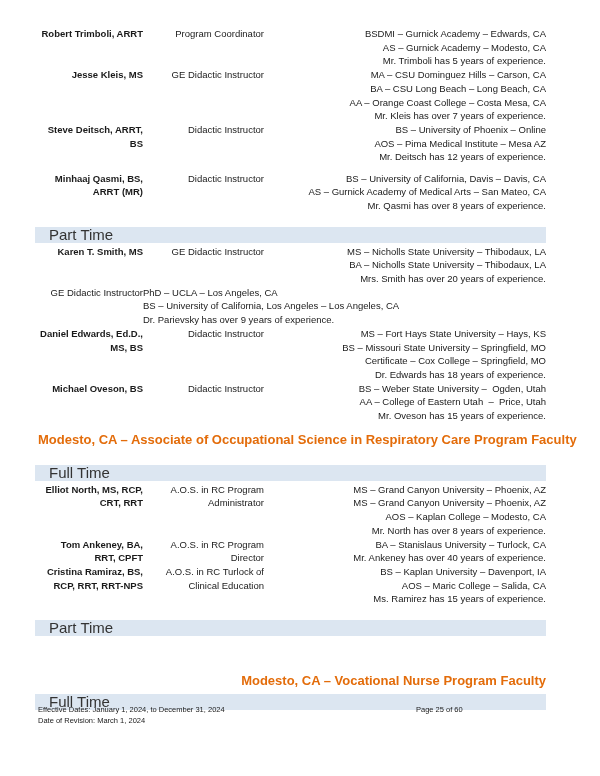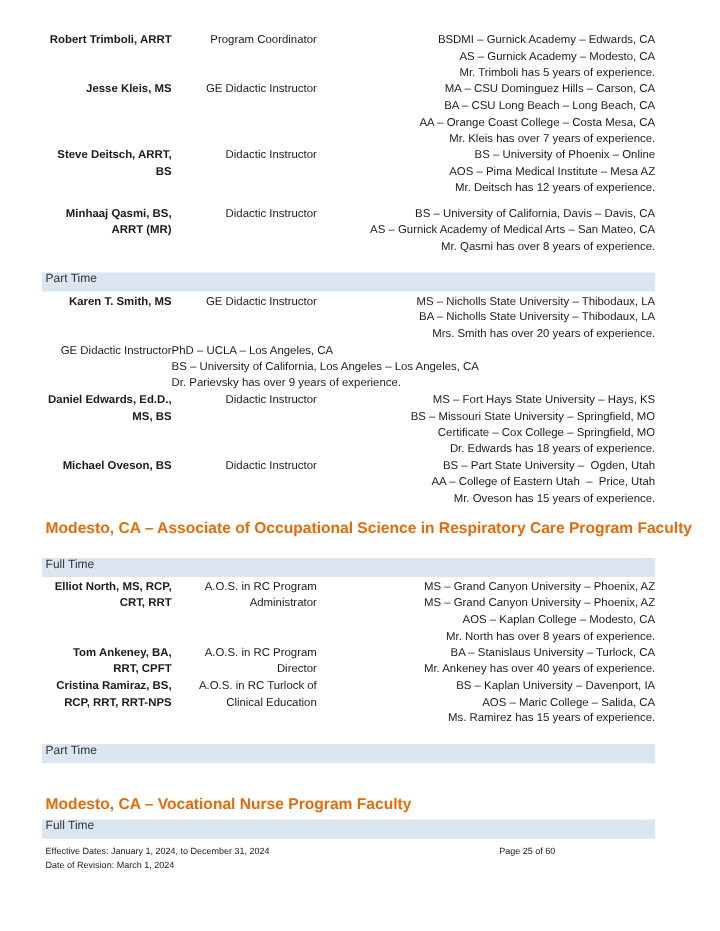--- a/index.html
+++ b/index.html
@@ -20,44 +20,44 @@
     text-align:right;
   }
   .ln { font-size:9.5px; line-height:13.7px; white-space:pre; }
   .cell.name .ln { font-weight:bold; }
 
   .gap-above { margin-top:7.5px; }
 
   .banner {
     background:var(--banner-blue, #DCE6F1);
     height:16px;
-    display:flex; align-items:flex-start;
-    padding-left:3px;
-    font-size:10px;
+    display:flex; align-items:flex-end;
+    padding-left:14px;
+    font-size:15px;
     color:#333333;
   }
   .banner-1 { margin-top:14px; }
   .banner-2 { margin-top:18px; }
   .banner-3 { margin-top:14px; }
   .banner-4 { margin-top:6px; }
 
   .group-a { margin-top:27px; }
   .group-b { margin-top:2px; }
   .group-c { margin-top:2px; }
 
   .heading {
     color:var(--heading-orange, #E36C0A);
     font-weight:bold;
     font-size:13px;
     line-height:14px;
     padding-left:3px;
     white-space:pre;
   }
   .heading-1 { margin-top:10px; }
-  .heading-2 { margin-top:27px; }
+  .heading-2 { margin-top:38px;text-align:right; }
 
   .footer-left {
     position:absolute; left:38px; top:705px;
     font-size:7.5px; line-height:10.8px; color:#1a1a1a;
   }
   .footer-page {
     position:absolute; left:416px; top:705px;
     font-size:7.5px; line-height:10.8px; color:#1a1a1a;
   }
 </style>
@@ -169,21 +169,21 @@
         </div>
       </div>
       <div class="frow">
         <div class="cell name">
           <div class="ln">Michael Oveson, BS</div>
         </div>
         <div class="cell title">
           <div class="ln">Didactic Instructor</div>
         </div>
         <div class="cell creds">
-          <div class="ln">BS – Part State University –  Ogden, Utah</div>
+          <div class="ln">BS – Weber State University –  Ogden, Utah</div>
           <div class="ln">AA – College of Eastern Utah  –  Price, Utah</div>
           <div class="ln">Mr. Oveson has 15 years of experience.</div>
         </div>
       </div>
     </div>
 
     <div class="heading heading-1">Modesto, CA – Associate of Occupational Science in Respiratory Care Program Faculty</div>
 
     <div class="banner banner-2">
       <span>Full Time</span>

